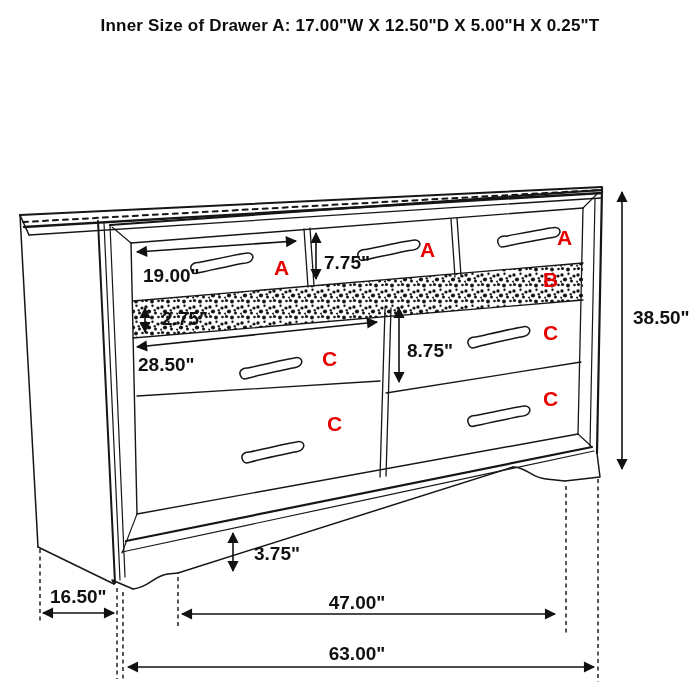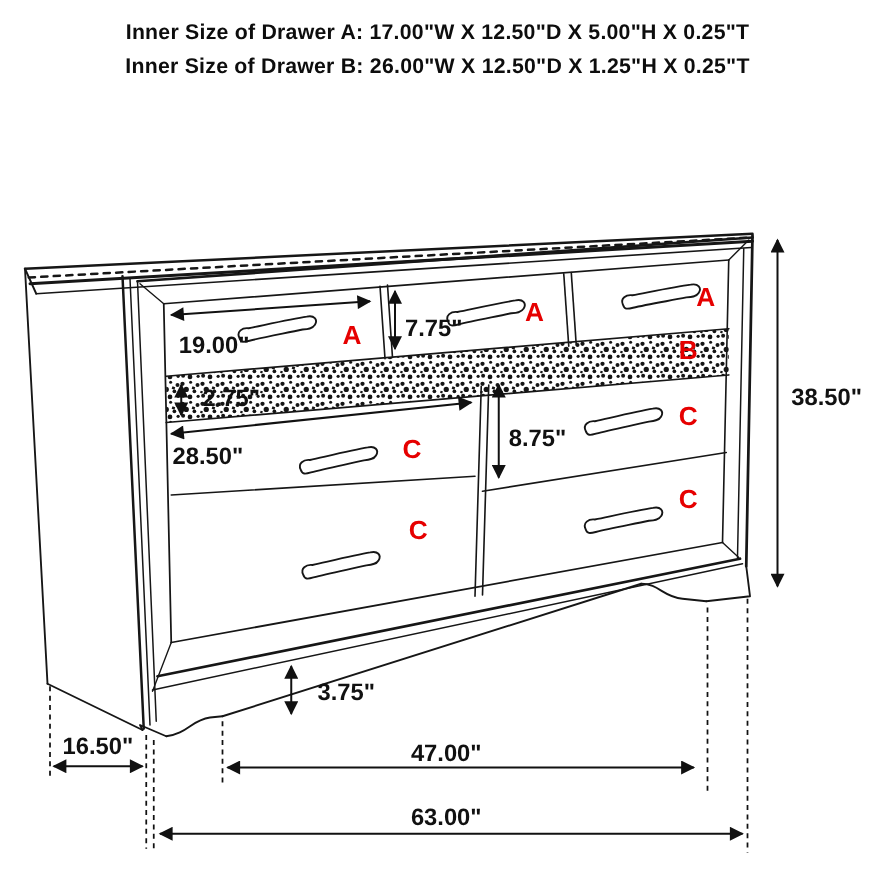--- a/index.html
+++ b/index.html
@@ -16,21 +16,20 @@
   .rlab{font:bold 21px "Liberation Sans",sans-serif;}
   .speckdot{fill:#151515;}
 </style>
 </head>
 <body>
 
 <div class="stage">
 
   <div class="header">
     <div class="spec-line">Inner Size of Drawer A: 17.00"W X 12.50"D X 5.00"H X 0.25"T</div>
-    <div class="spec-line">Inner Size of Drawer B: 26.00"W X 12.50"D X 1.25"H X 0.25"T</div>
   </div>
 
   <svg class="drawing" viewBox="0 0 700 700">
     <defs>
       <marker id="ah" viewBox="0 0 10 10" refX="9" refY="5" markerWidth="8" markerHeight="7" orient="auto-start-reverse">
         <path d="M0,0 L10,5 L0,10 Z" fill="#111"></path>
       </marker>
       <pattern id="speck" width="16" height="16" patternUnits="userSpaceOnUse">
         <rect width="16" height="16" fill="#fff"></rect>
         <circle class="speckdot" cx="2" cy="3" r="1.7"></circle>

